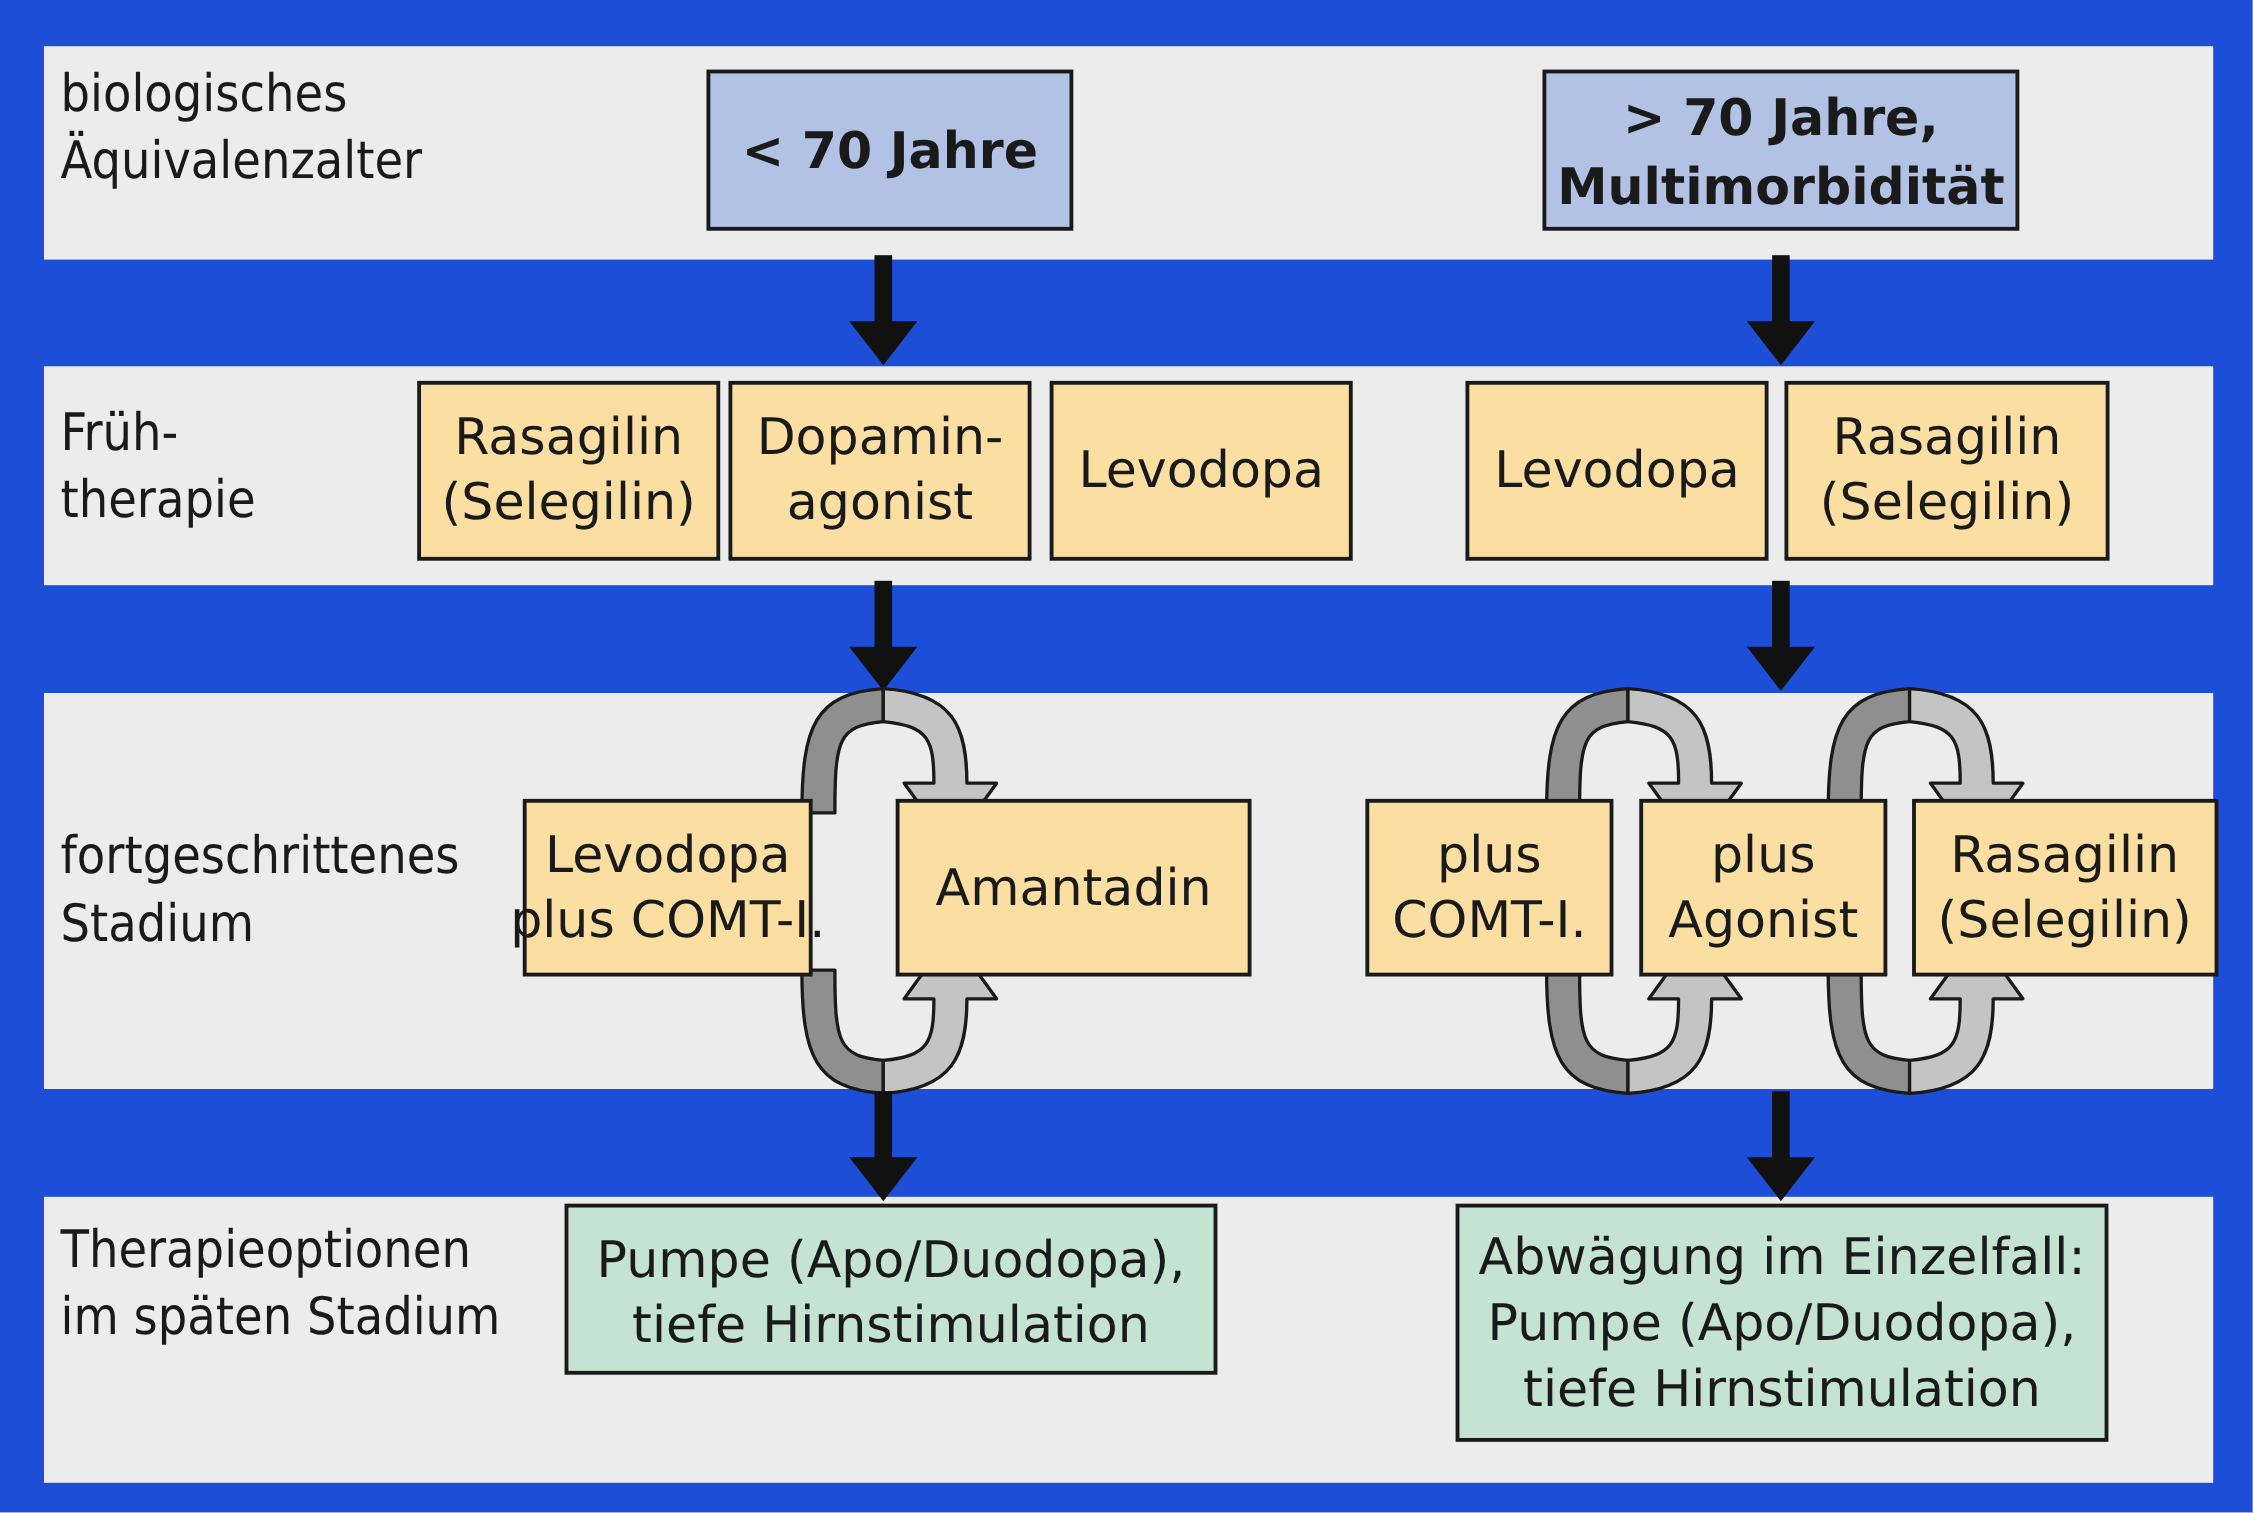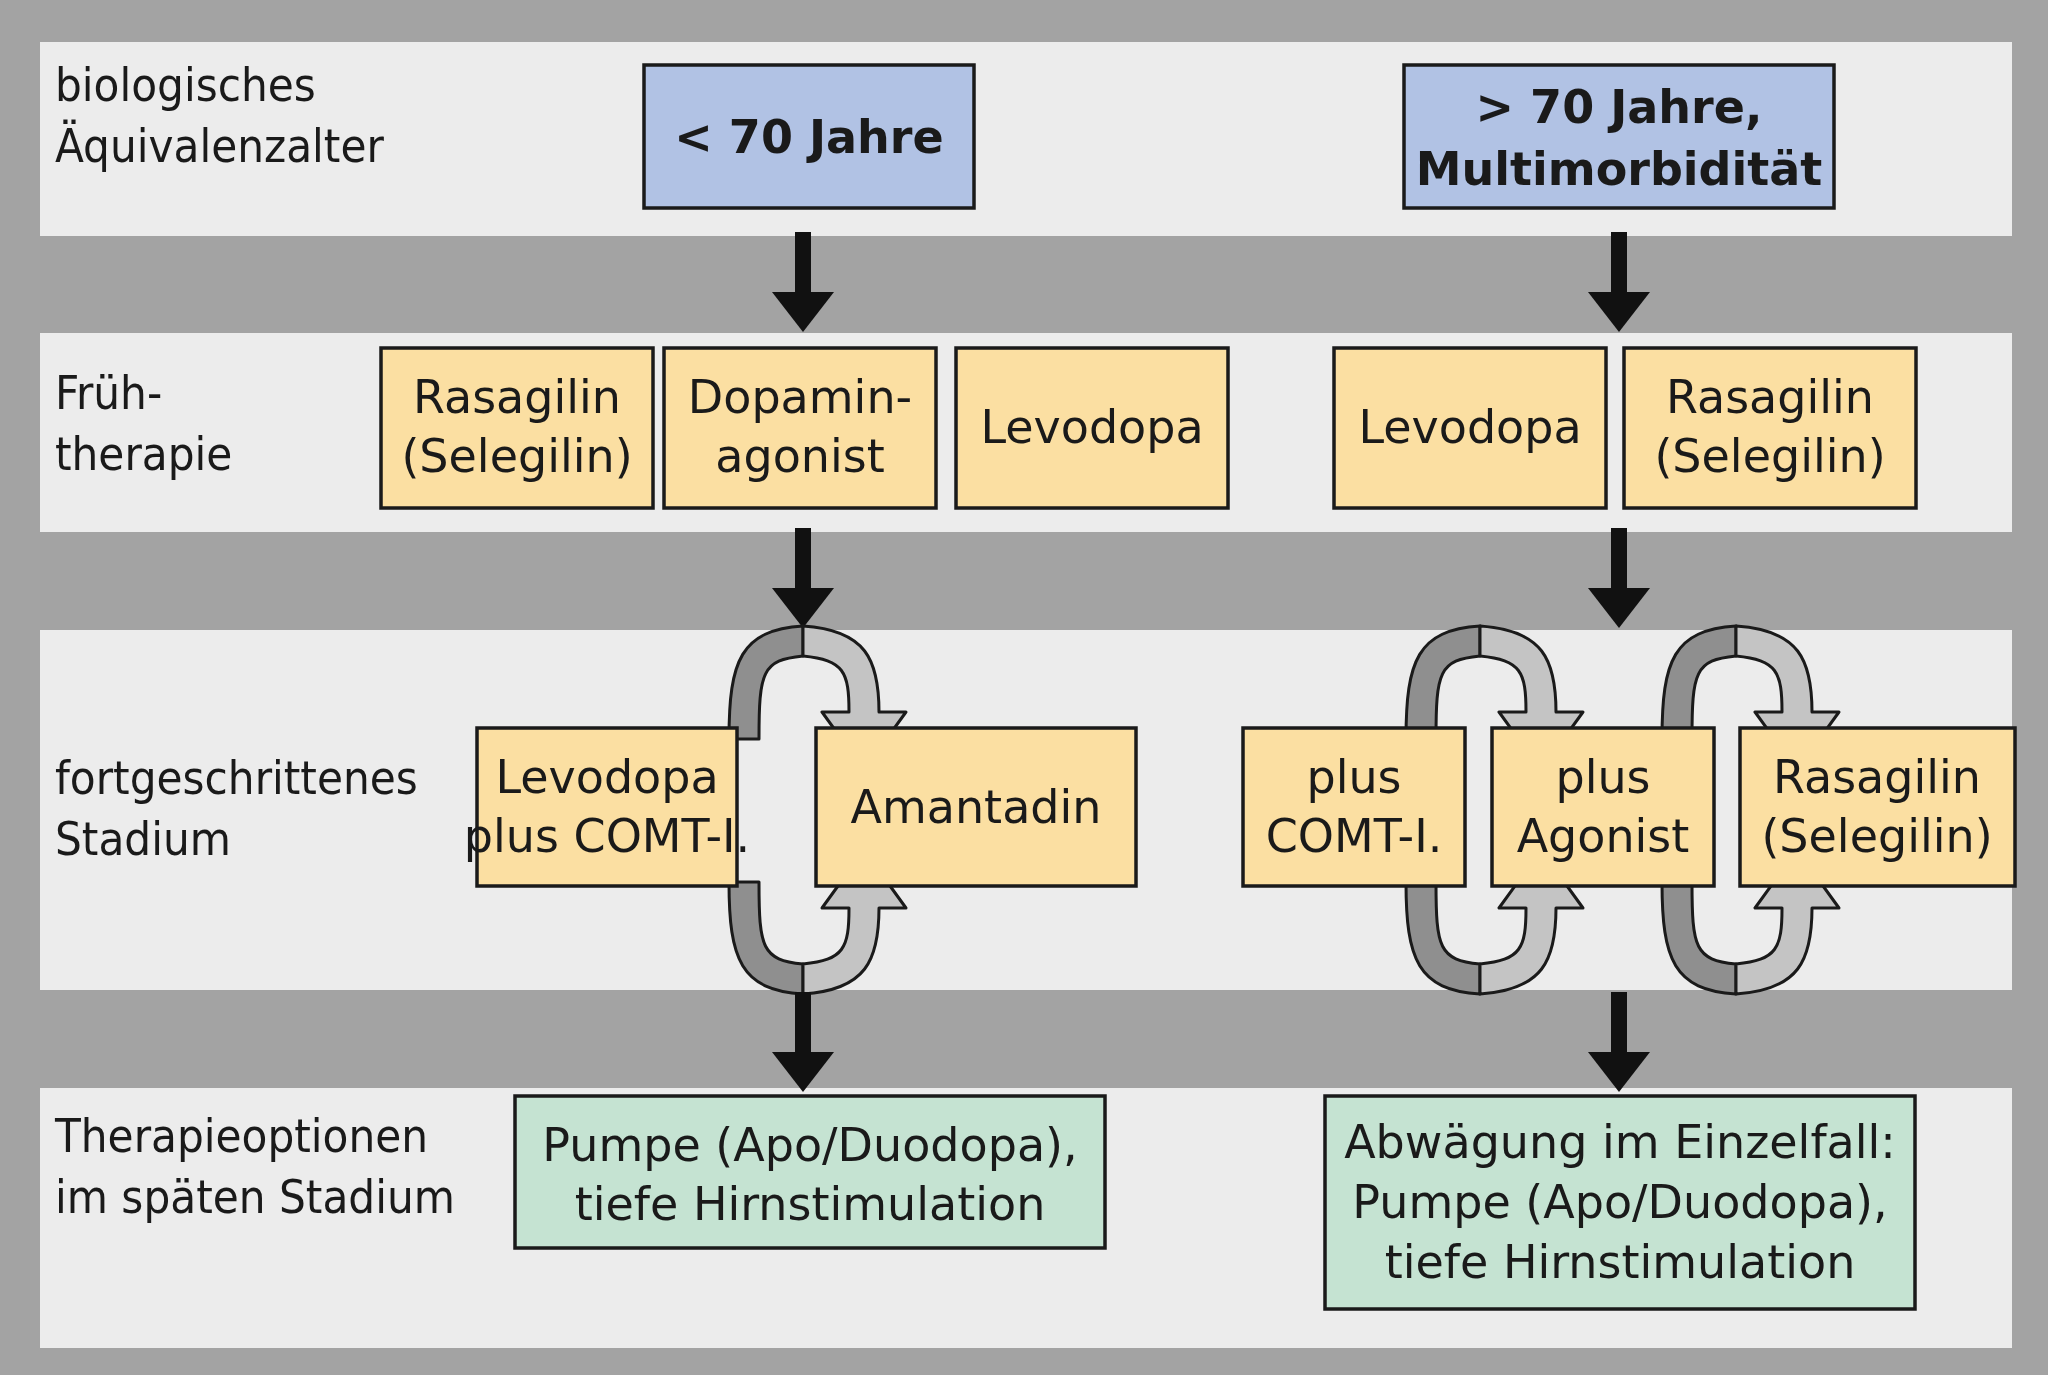--- a/index.html
+++ b/index.html
@@ -10,21 +10,21 @@
   body {
     width: 2048px;
     height: 1375px;
     font-family: "DejaVu Sans", "Liberation Sans", sans-serif;
     overflow: hidden;
   }
   #diagram-root {
     position: relative;
     width: 2048px;
     height: 1375px;
-    background: #a3a3a3;
+    background: #1d4ed8;
   }
   svg.layer {
     position: absolute;
     top: 0;
     left: 0;
     width: 2048px;
     height: 1375px;
   }
   .band { fill: #ececec; }
   .row-label {

